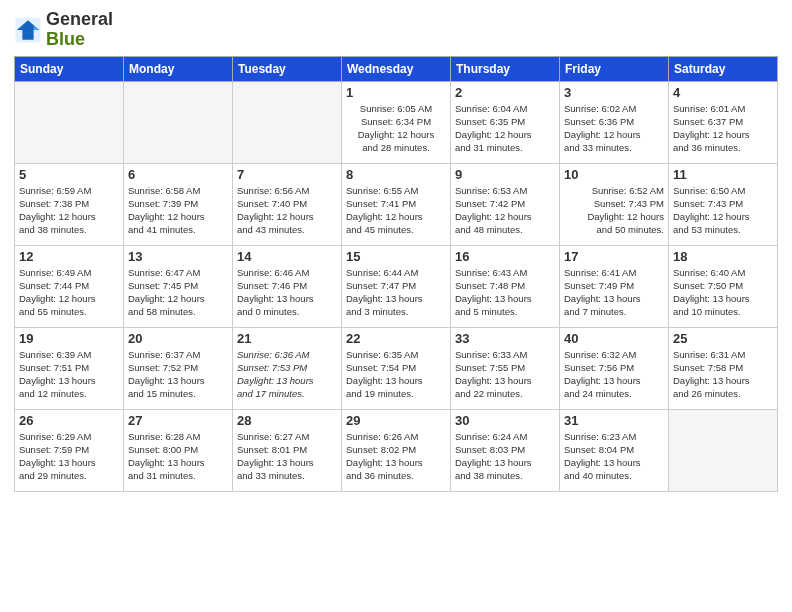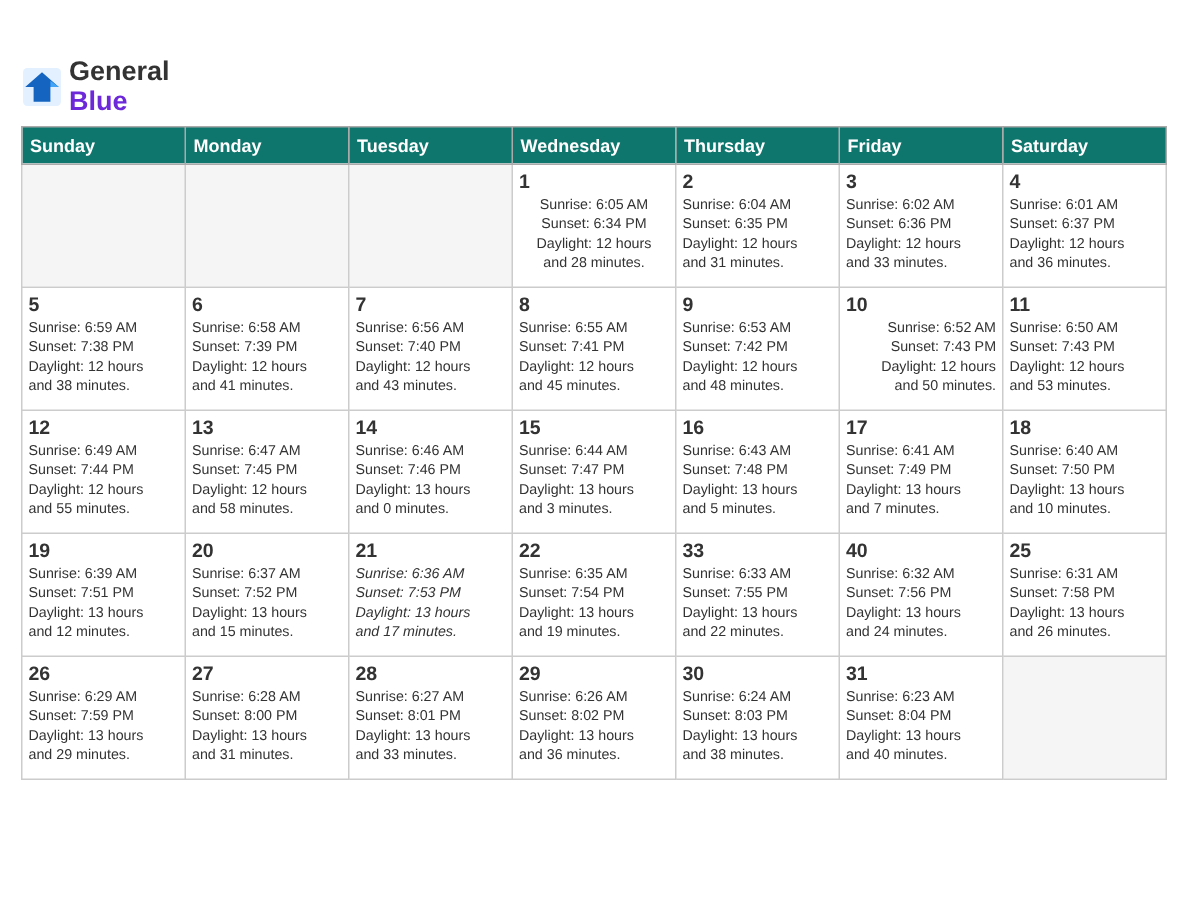--- a/index.html
+++ b/index.html
@@ -10,41 +10,40 @@
       height: 612px;
       overflow: hidden;
     }
     .page {
       width: 792px;
       height: 500px;
       background: #fff;
       display: flex;
       flex-direction: column;
       padding: 10px 14px 10px 14px;
-      margin-top: 28px;
     }
     .header {
       display: flex;
       justify-content: space-between;
       align-items: flex-start;
       margin-bottom: 6px;
     }
     .logo {
       display: flex;
       align-items: center;
       gap: 4px;
     }
     .logo-text {
       font-size: 18px;
       font-weight: bold;
       color: #333;
       line-height: 1.1;
     }
     .logo-text span {
-      color: #6d28d9;
+      color: #4d7c0f;
     }
     .logo-icon {
       width: 28px;
       height: 28px;
     }
     .title-block {
       text-align: right;
     }
     .month-title {
       font-size: 32px;
@@ -55,21 +54,21 @@
       font-size: 14px;
       color: #555;
     }
     .calendar-table {
       width: 100%;
       border-collapse: collapse;
       flex: 1;
       table-layout: fixed;
     }
     .calendar-table th {
-      background: #0f766e;
+      background: #1d4ed8;
       color: #fff;
       font-size: 12px;
       font-weight: bold;
       text-align: left;
       padding: 5px 5px;
       border: 1px solid #aaa;
     }
     .calendar-table td {
       vertical-align: top;
       padding: 3px 4px;

